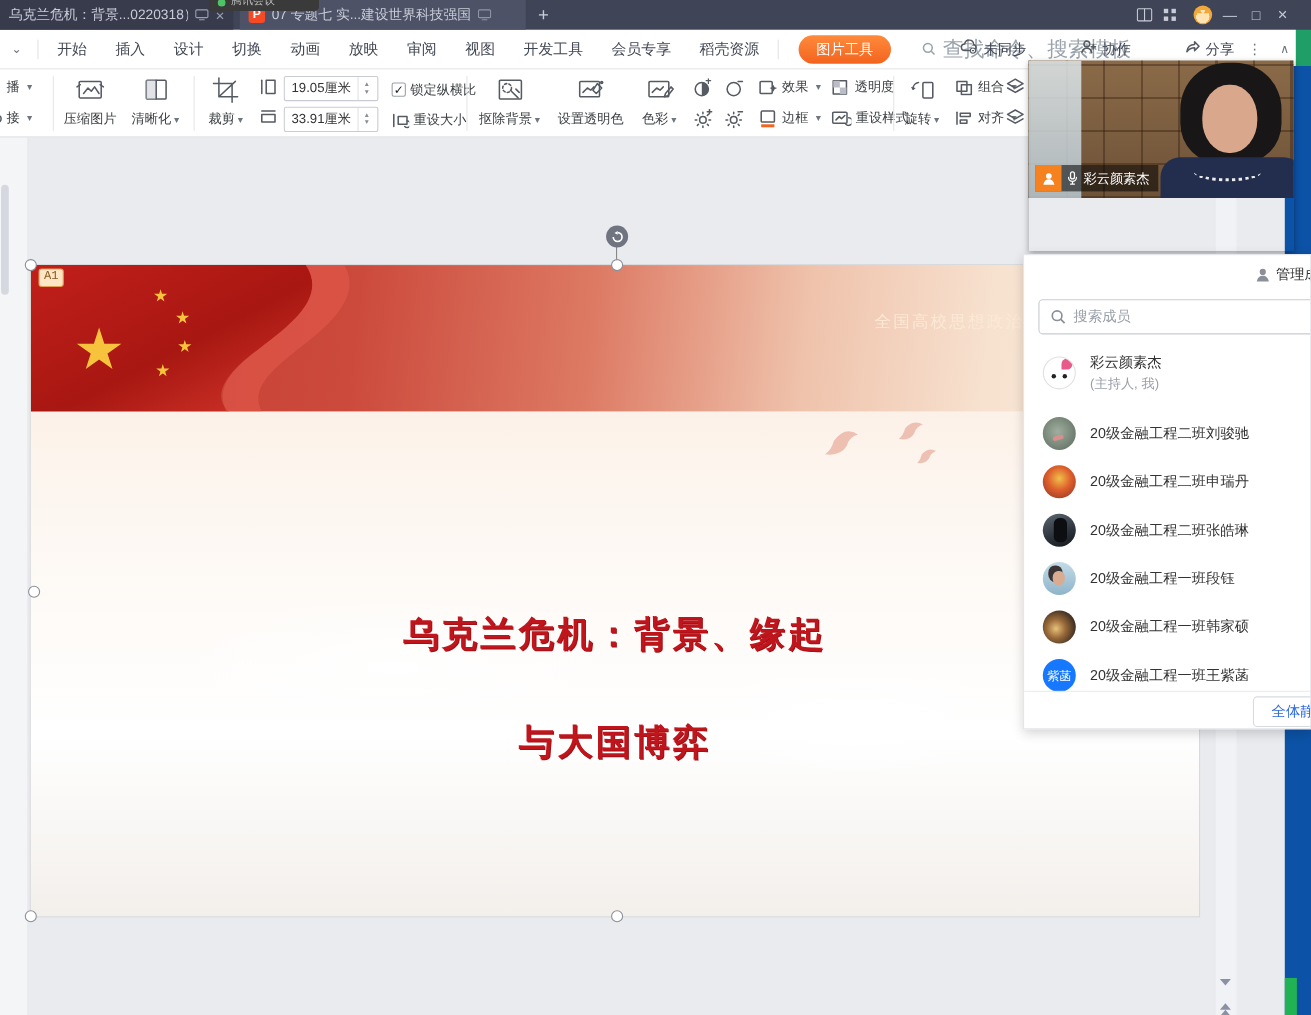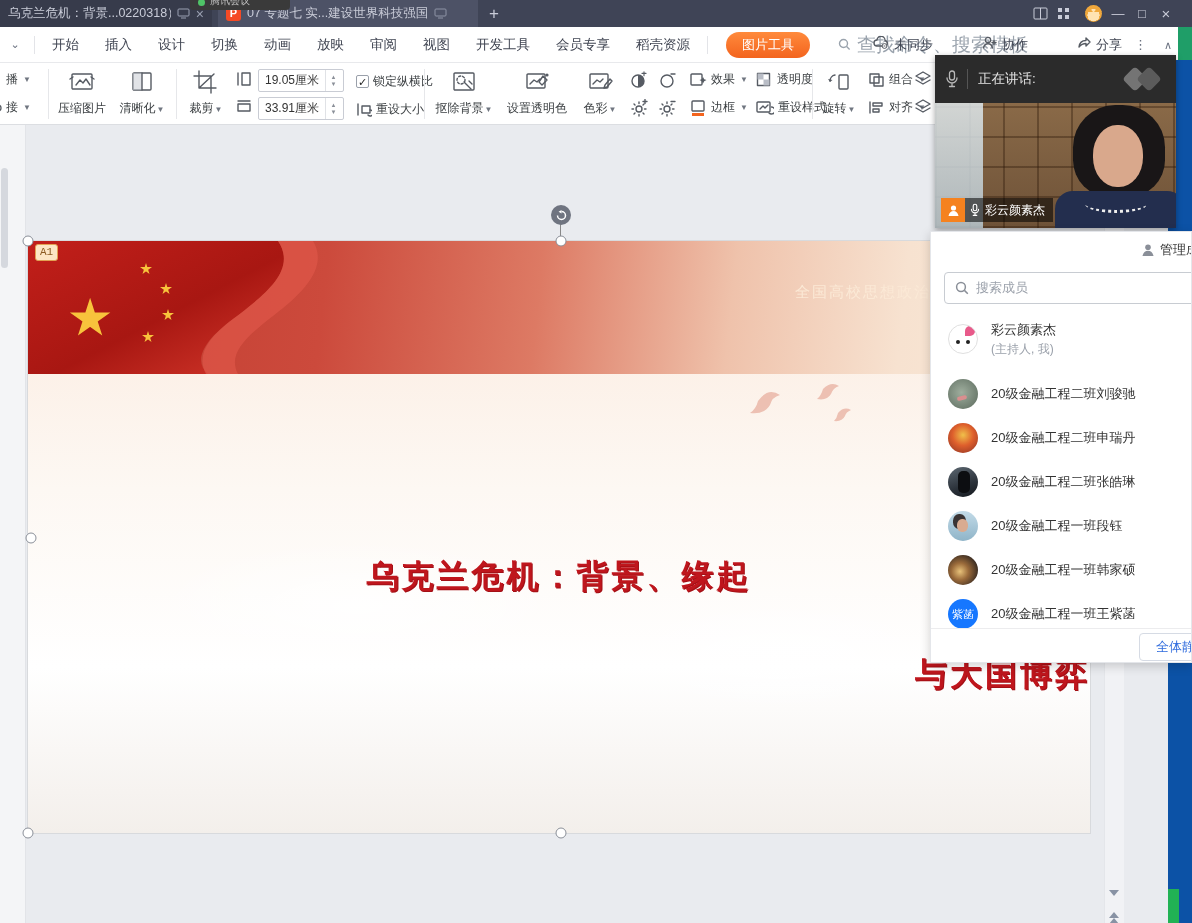--- a/index.html
+++ b/index.html
@@ -493,21 +493,21 @@
           <path d="M30,20 q10,-14 22,-6 q-8,2 -10,10 q-6,10 -20,8 q6,-4 8,-12z"></path>
           <path d="M95,8 q8,-8 16,-3 q-6,2 -8,8 q-4,7 -14,5 q4,-3 6,-10z"></path>
           <path d="M110,32 q6,-7 13,-3 q-5,2 -6,6 q-3,6 -11,5 q3,-3 4,-8z"></path>
         </g>
       </svg>
 
       <div class="cloudblob" style="left:120px;top:300px;width:420px;height:130px;"></div>
       <div class="cloudblob" style="left:560px;top:360px;width:380px;height:110px;"></div>
 
       <div class="slide-title" style="top:314px;">乌克兰危机：背景、缘起</div>
-      <div class="slide-title" style="top:412px;text-align:right;">与大国博弈</div>
+      <div class="slide-title" style="top:412px;">与大国博弈</div>
 
       <div class="a1tag">A1</div>
     </div>
 
     <div class="vscroll">
       <span class="vs-arrow tri-dn" style="top:765px;"></span>
       <span class="vs-arrow tri-up" style="top:782px;"></span>
       <span class="vs-arrow tri-up" style="top:788px;"></span>
     </div>
   </div>
@@ -523,34 +523,20 @@
   <div class="handle" style="left:561px;top:241px;"></div>
   <div class="handle" style="left:31px;top:538px;"></div>
   <div class="handle" style="left:28px;top:833px;"></div>
   <div class="handle" style="left:561px;top:833px;"></div>
 
   <div class="green-strip"></div>
   <div class="blue-strip"></div>
   <div class="green-block"></div>
 
   <div class="meet-video">
-    <div class="mv-head">
-      <span style="margin-left:10px;">
-        <svg width="14" height="18" viewBox="0 0 14 18">
-            <rect x="4.5" y="1" width="5" height="9" rx="2.5" stroke="#b9b9b9" fill="none" stroke-width="1.3"></rect>
-            <path d="M2 8a5 5 0 0 0 10 0M7 13v3M4.5 16.5h5" stroke="#b9b9b9" fill="none" stroke-width="1.3" stroke-linecap="round"></path>
-          </svg>
-      </span>
-      <span class="mv-div"></span>
-      <span>正在讲话:</span>
-      <span class="mv-logo">
-          <i></i>
-          <i></i>
-        </span>
-    </div>
     <div class="mv-feed">
       <div class="mv-window"></div>
       <div class="p-hair"></div>
       <div class="p-face"></div>
       <div class="p-body"></div>
       <div class="p-pearl"></div>
       <div class="mv-tag">
         <span class="badge">
           <svg width="13" height="13" viewBox="0 0 13 13">
               <circle cx="6.5" cy="4" r="2.6" fill="#fff"></circle>

